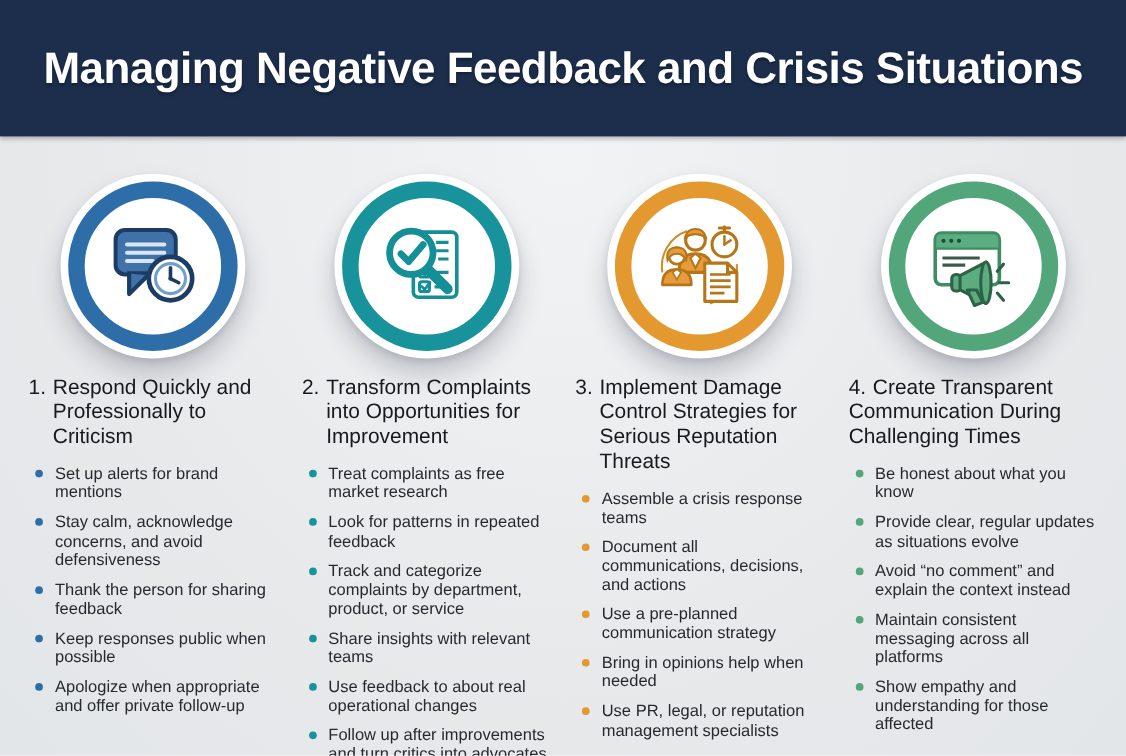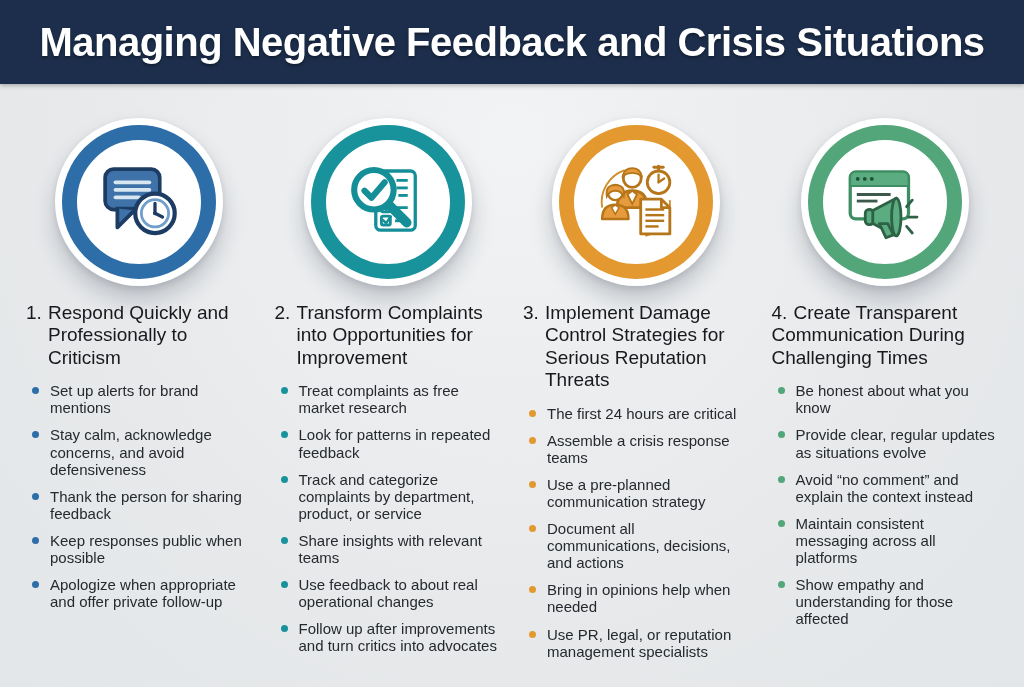--- a/index.html
+++ b/index.html
@@ -2,21 +2,21 @@
 <html><head>
 <meta charset="utf-8">
 <style>
   html,body{margin:0;padding:0;}
   body{
     width:1024px;height:687px;overflow:hidden;
     font-family:"Liberation Sans","DejaVu Sans",sans-serif;
     background:radial-gradient(ellipse at 50% 20%, #f1f3f4 0%, #e7e9eb 60%, #e3e6e8 100%);
   }
   .header{
-    height:84px;background:#1c2e4b;
+    height:124px;background:#1c2e4b;
     display:flex;align-items:center;justify-content:center;
     box-shadow:0 2px 4px rgba(0,0,0,.25);
   }
   .header h1{
     margin:0;color:#ffffff;font-size:40px;font-weight:bold;letter-spacing:-.5px;
     text-shadow:0 2px 3px rgba(0,0,0,.35);
   }
   .columns{
     display:flex;gap:22px;padding:34px 26px 0 26px;
   }
@@ -156,24 +156,23 @@
             <line x1="60" y1="70" x2="80" y2="70" stroke="#b5761a" stroke-width="2.6"></line>
             <line x1="60" y1="76" x2="74" y2="76" stroke="#b5761a" stroke-width="2.6"></line>
           </svg>
         </div>
       </div>
     </div>
     <h2 class="col-title">
       <span class="num">3.</span><span>Implement Damage Control Strategies for Serious Reputation Threats</span>
     </h2>
     <ul class="bullets">
-      <li><span class="dot"></span><span>The first 24 hours are critical</span></li>
       <li><span class="dot"></span><span>Assemble a crisis response teams</span></li>
+      <li><span class="dot"></span><span>Document all communications, decisions, and actions</span></li>
       <li><span class="dot"></span><span>Use a pre-planned communication strategy</span></li>
-      <li><span class="dot"></span><span>Document all communications, decisions, and actions</span></li>
       <li><span class="dot"></span><span>Bring in opinions help when needed</span></li>
       <li><span class="dot"></span><span>Use PR, legal, or reputation management specialists</span></li>
     </ul>
   </section>
 
   <section class="column" style="--accent: #52a67a;">
     <div class="icon-wrap">
       <div class="icon-circle">
         <div class="ring">
           <svg class="icon" viewBox="0 0 100 100">

